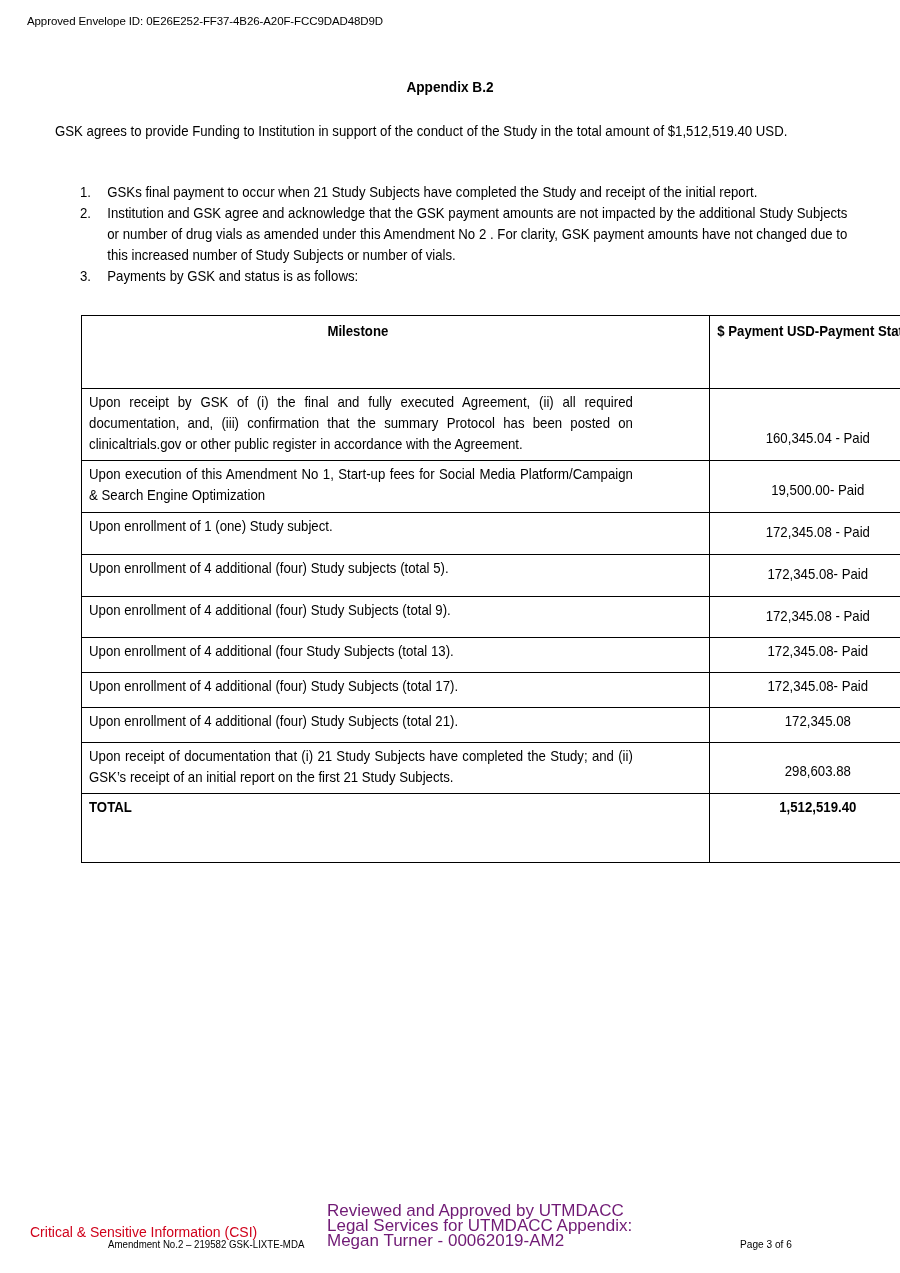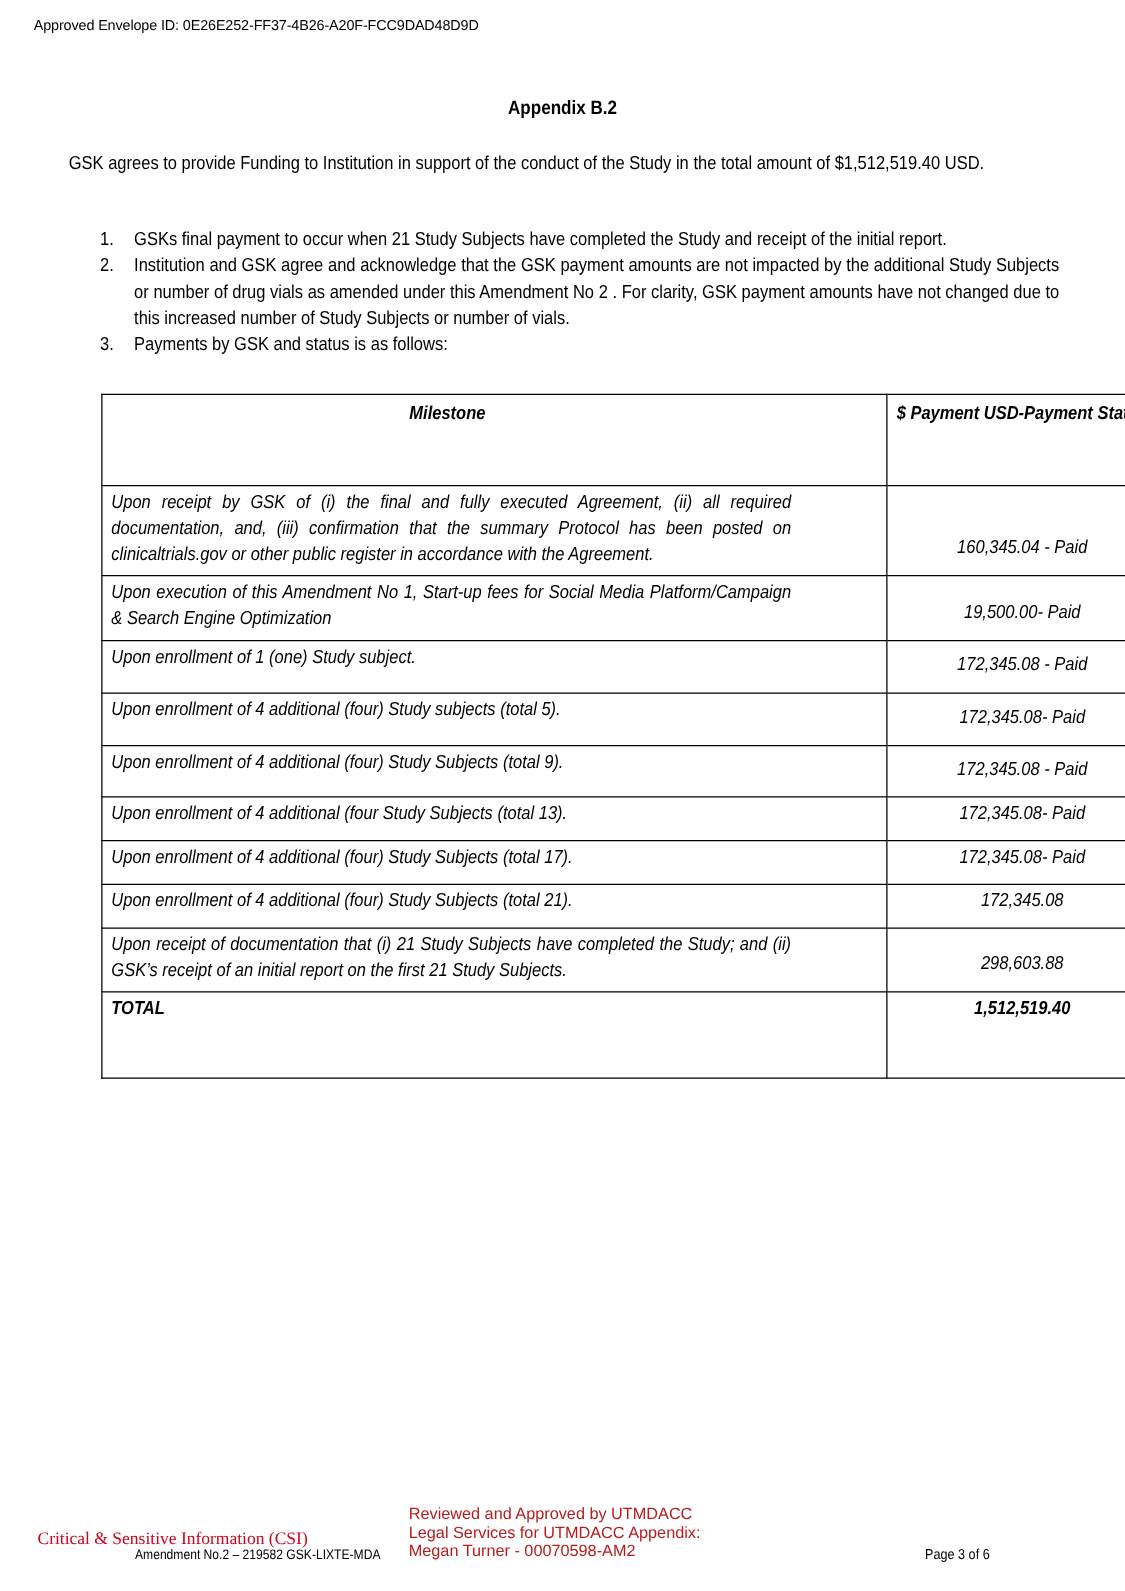--- a/index.html
+++ b/index.html
@@ -10,34 +10,34 @@
            font-weight: bold; font-size: 15.5px; transform: scaleX(0.88); }
   .intro { position: absolute; left: 55px; top: 120px; width: 760px; font-size: 15px; line-height: 21px;
            transform-origin: left top; transform: scaleX(0.88); width: 880px; }
   .list { position: absolute; left: 80px; top: 181px; font-size: 15px; line-height: 21px;
           transform-origin: left top; transform: scaleX(0.88); width: 872px; margin: 0; padding: 0; }
   .list .item { display: flex; }
   .list .num { width: 31px; flex: none; }
   .list .txt { flex: 1; text-align: justify; }
   table.pay { position: absolute; left: 81px; top: 315px; width: 770px; border-collapse: collapse;
               font-size: 15px; }
-  table.pay td, table.pay th { border: 1.5px solid #000; padding: 0; vertical-align: top; font-style: italic; }
+  table.pay td, table.pay th { border: 1.5px solid #000; padding: 0; vertical-align: top; }
   .cellwrap { transform-origin: left top; transform: scaleX(0.88); }
   .c1 { width: 552px; }
   .c2 { width: 216px; }
   th .hdr { font-weight: bold; text-align: center; line-height: 30px; padding-top: 0; }
   th.c1 .hdr { width: 627px; }
   th.c2 .hdr { width: 245px; }
   .ms { padding: 2px 0 0 8px; line-height: 21px; width: 618px; text-align: justify; }
   .amt { text-align: center; width: 245px; line-height: 21px; }
   .bold { font-weight: bold; }
-  .footer-csi { position: absolute; left: 30px; top: 1224px; color: #d0021b; font-size: 14px; font-family: Liberation Serif, serif; }
+  .footer-csi { position: absolute; left: 30px; top: 1224px; color: #d0021b; font-size: 14px; }
   .footer-amend { position: absolute; left: 108px; top: 1238px; font-size: 11px;
                   transform-origin: left top; transform: scaleX(0.88); }
-  .footer-review { position: absolute; left: 327px; top: 1203px; color: #b91c1c; font-size: 13px; line-height: 15px; }
+  .footer-review { position: absolute; left: 327px; top: 1203px; color: #701a75; font-size: 17px; line-height: 15px; }
   .footer-page { position: absolute; left: 740px; top: 1238px; font-size: 11.5px;
                  transform-origin: left top; transform: scaleX(0.88); }
 </style>
 </head>
 <body>
 
 <div class="envelope">Approved Envelope ID: 0E26E252-FF37-4B26-A20F-FCC9DAD48D9D</div>
 
 <div class="title">Appendix B.2</div>
 
@@ -191,17 +191,17 @@
             <div class="amt bold" style="padding-top:2px;">1,512,519.40</div>
           </div>
         </td>
   </tr>
 </tbody>
   </table>
 
 <div class="footer-review">
   <div>Reviewed and Approved by UTMDACC</div>
   <div>Legal Services for UTMDACC Appendix:</div>
-  <div>Megan Turner - 00070598-AM2</div>
+  <div>Megan Turner - 00062019-AM2</div>
 </div>
 <div class="footer-csi">Critical &amp; Sensitive Information (CSI)</div>
 <div class="footer-amend">Amendment No.2 – 219582 GSK-LIXTE-MDA</div>
 <div class="footer-page">Page 3 of 6</div>
 
 </body></html>

